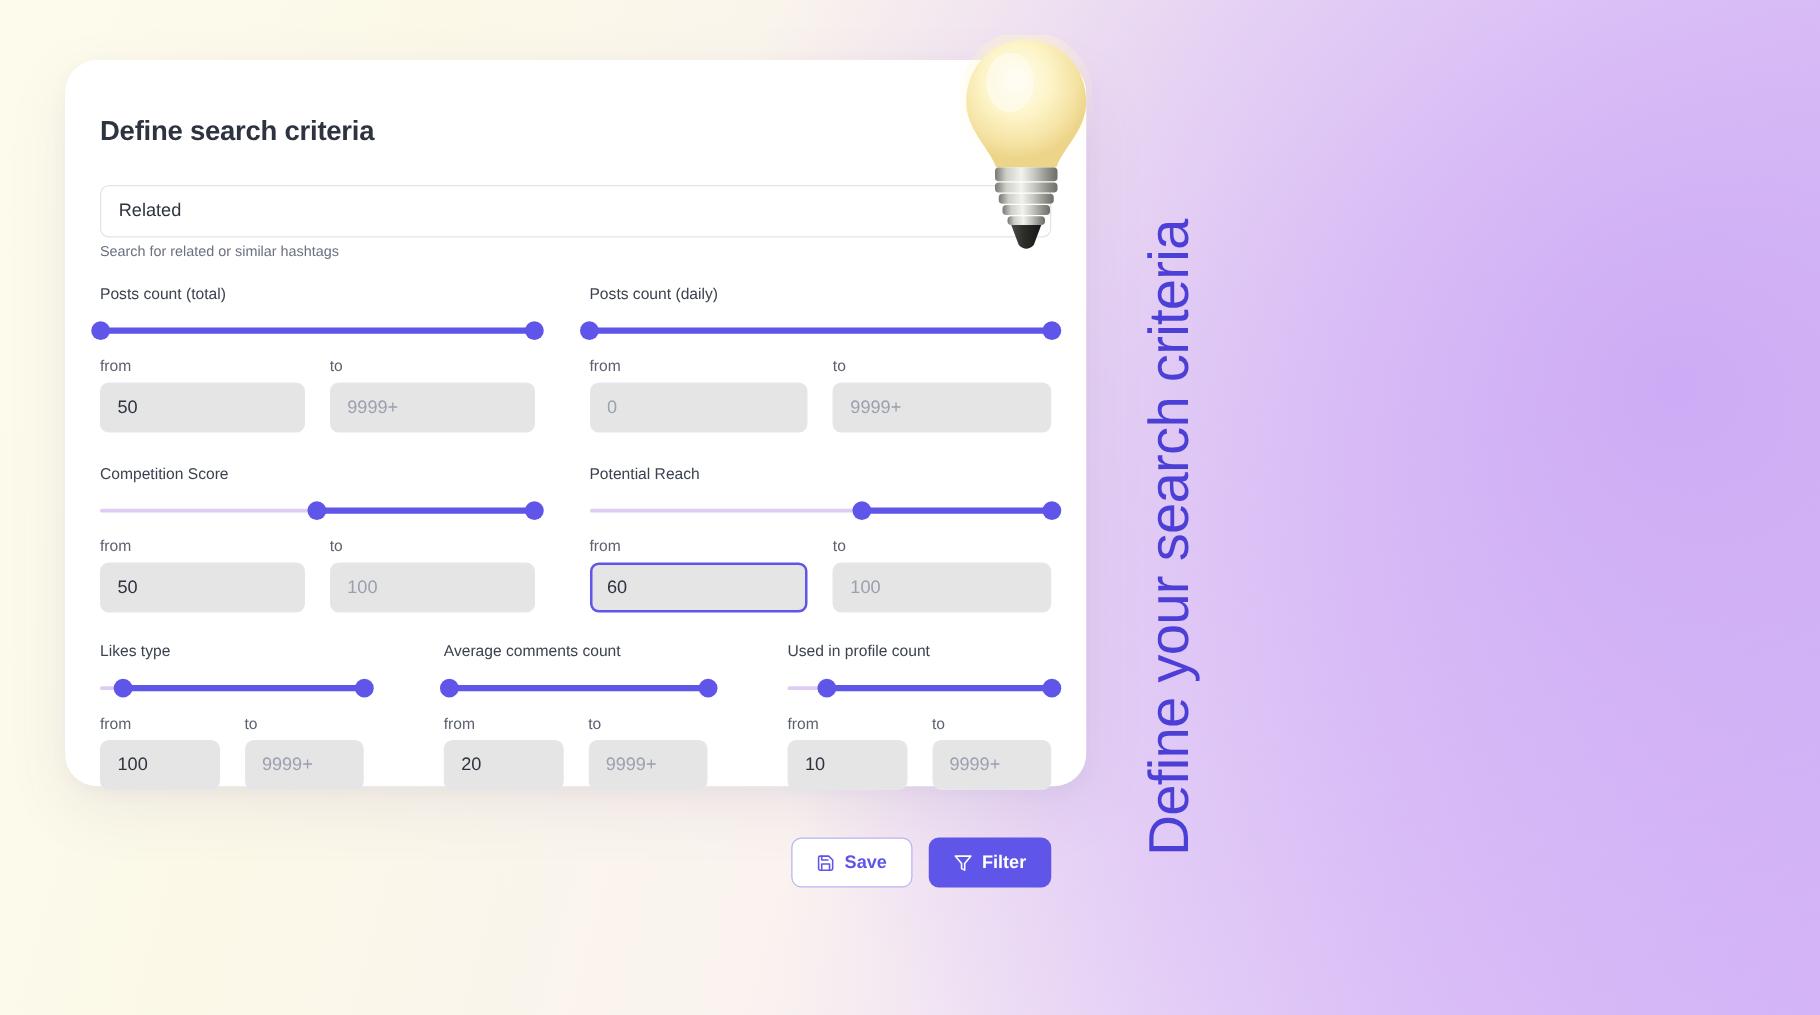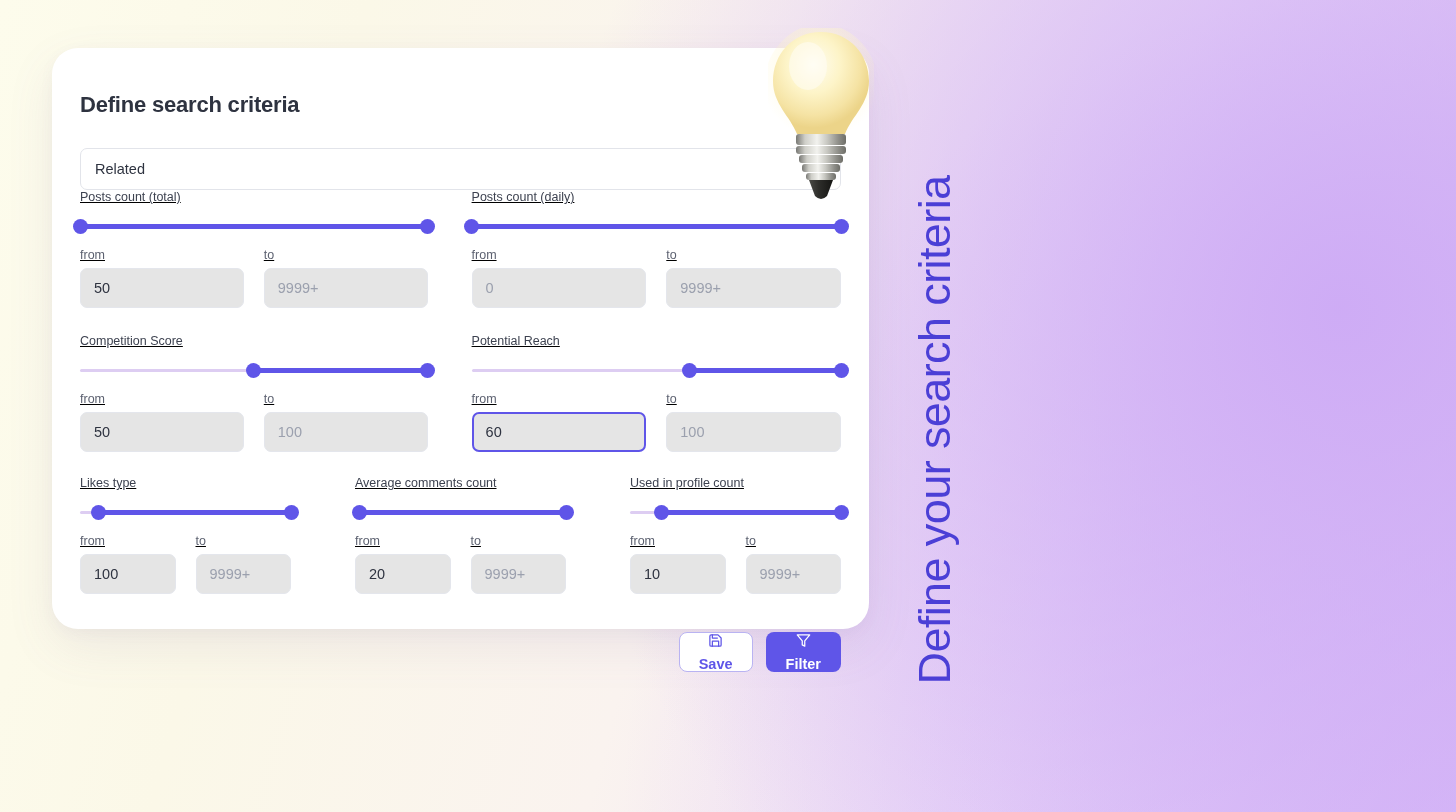--- a/index.html
+++ b/index.html
@@ -57,21 +57,21 @@
     border-radius: 7px;
     background: #fff;
     display: flex;
     align-items: center;
     padding: 0 14px;
     font-size: 14.5px;
     color: #2e3340;
   }
 
   
-  .row { display: flex; gap: 4px; text-decoration: underline; }
+  .row { display: flex; gap: 4px; }
   .row-2 > .group { width: 50%; }
   .row-2 > .group:first-child { padding-right: 31px; }
   .row-2 > .group:last-child  { padding-left:  9px; }
 
   .row-3 > .group { width: 33.333%; }
   .row-3 > .group:nth-child(1) { padding-right: 40px; }
   .row-3 > .group:nth-child(2) { padding-right: 20px; padding-left: 20px; }
   .row-3 > .group:nth-child(3) { padding-left: 40px; }
 
   .group-title {
@@ -154,21 +154,20 @@
     border-radius: 8px;
     display: inline-flex;
     align-items: center;
     justify-content: center;
     gap: 8px;
     font-size: 14.5px;
     font-weight: bold;
     cursor: pointer;
     border: none;
     font-family: "Liberation Sans", sans-serif;
-    flex-direction: column;
   }
   .btn-save {
     background: #fff;
     border: 1px solid #b9b3f2;
     color: #5f55e8;
     padding: 0 19px;
   }
   .btn-filter {
     background: #5f55e8;
     color: #fff;
@@ -201,20 +200,21 @@
 <body>
 
 <div class="card">
   <div class="card-inner">
 
     <div class="page-title">Define search criteria</div>
 
     <div class="select-box">
       <span>Related</span>
     </div>
+    <div class="help-text">Search for related or similar hashtags</div>
 
     <div class="row row-2">
 
       <div class="group">
         <div class="group-title">Posts count (total)</div>
         <div class="slider">
           <div class="rail"></div>
           <div class="fill" style="left: 0%; width: 100%;"></div>
           <div class="thumb" style="left: 0%;"></div>
           <div class="thumb" style="left: 100%;"></div>

